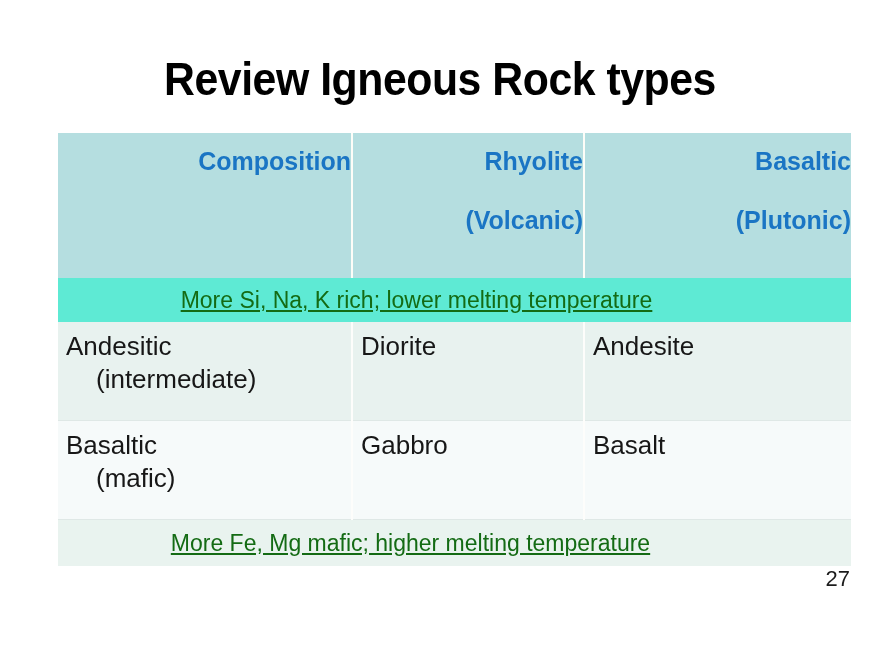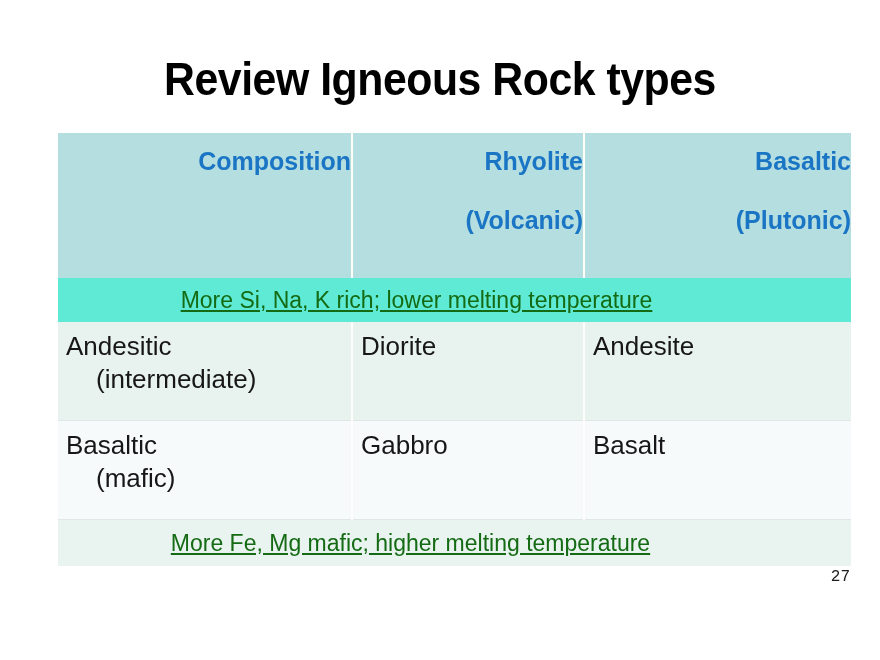--- a/index.html
+++ b/index.html
@@ -80,24 +80,24 @@
     text-decoration: underline;
     text-underline-offset: 2px;
     font-family: "Liberation Sans", sans-serif;
     position: relative;
     left: -38px;
   }
   .note-row.bottom .note-text { left: -44px; }
   .slide-number {
     position: absolute;
     right: 30px;
-    bottom: 34px;
-    font-size: 16px;
+    bottom: 28px;
+    font-size: 22px;
     color: #1c1c1c;
-    font-family: Liberation Mono, monospace;
+    font-family: Liberation Sans, sans-serif;
   }
 
   
   .data-row td {
     height: 90px;
     font-size: 26px;
     color: #171717;
     line-height: 1.28;
     padding: 8px 0 0 8px;
     border-right: 2px solid #fdfdfb;

